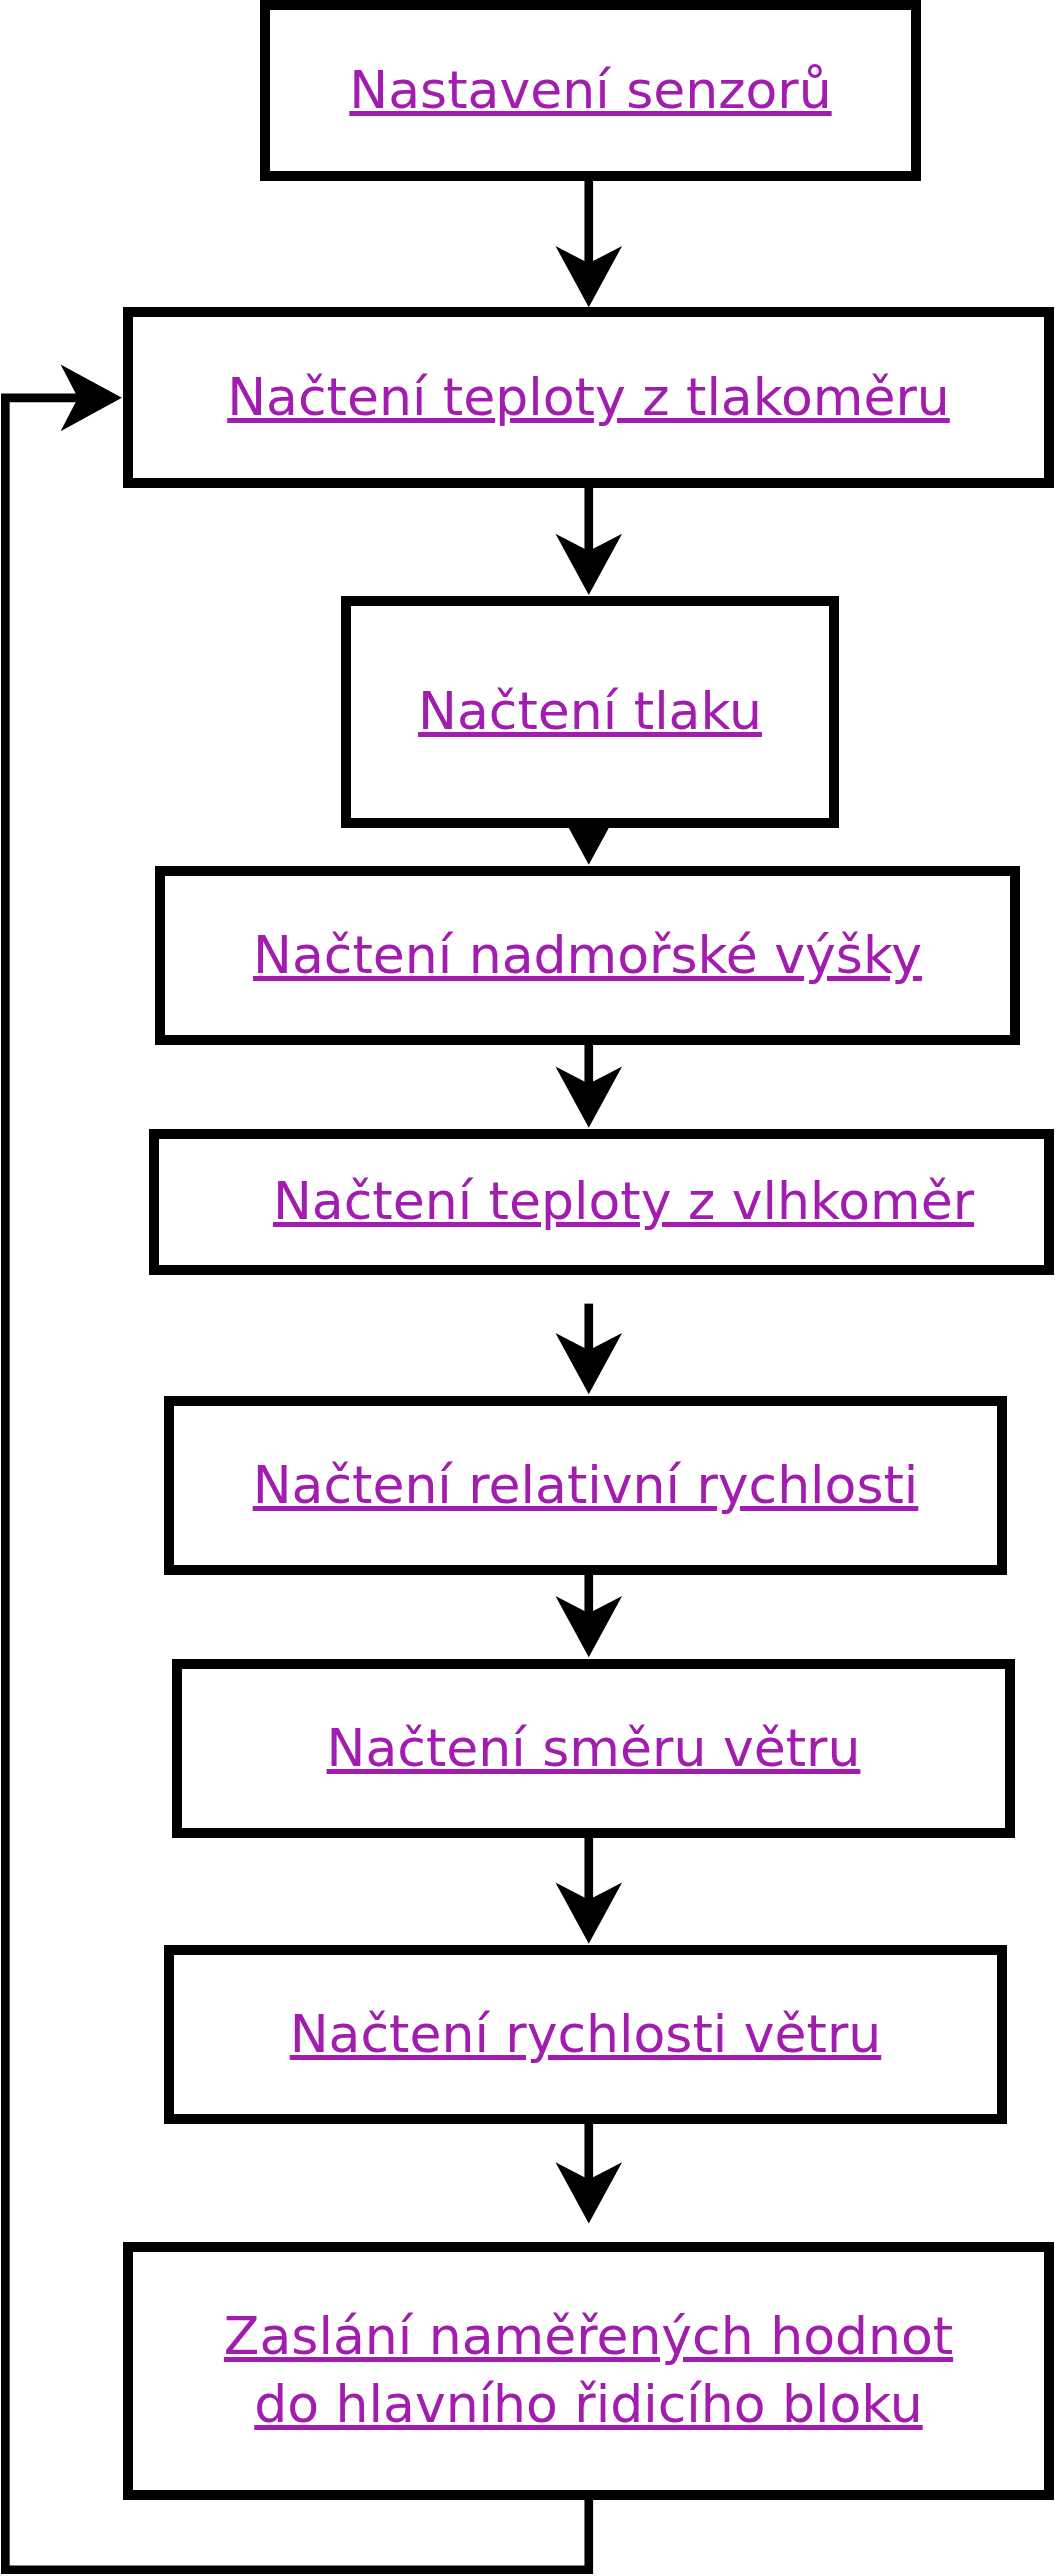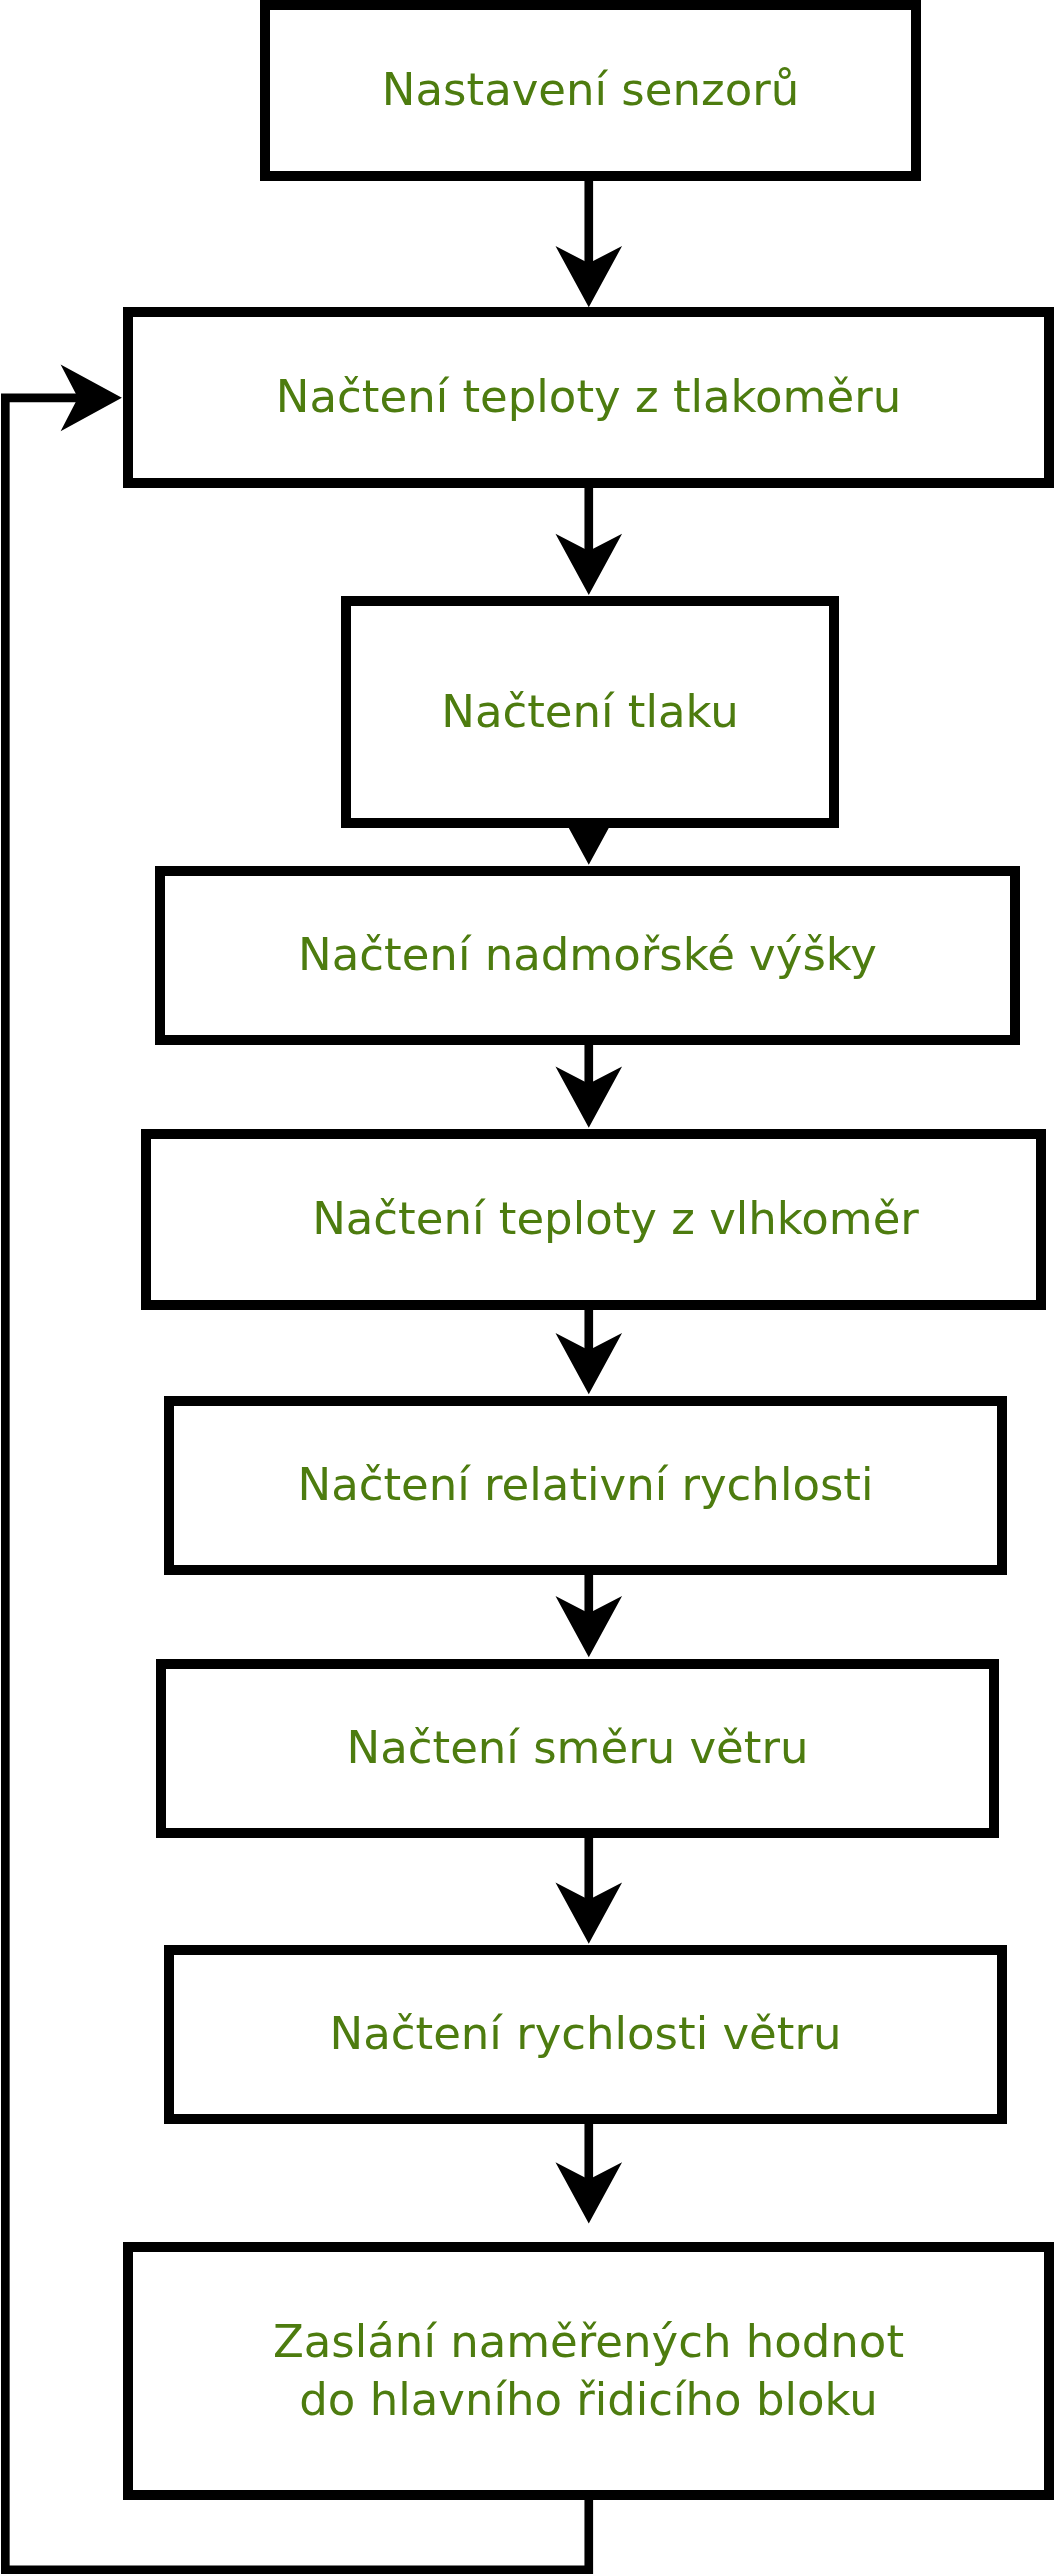--- a/index.html
+++ b/index.html
@@ -28,34 +28,35 @@
     box-sizing: border-box;
     border: 10px solid #000000;
     background: #ffffff;
     display: flex;
     align-items: center;
     justify-content: center;
     text-align: center;
     z-index: 2;
   }
   .node .label {
-    font-size: 45px;
+    font-size: 52px;
     line-height: 1.3;
-    color: #4d7c0f;
+    color: #a21caf;
     white-space: pre-line;
     letter-spacing: 0px;
+    text-decoration: underline;
   }
   
   .n1 { left: 260px;  top: 0px;    width: 661px;  height: 181px; }
   .n2 { left: 123px;  top: 307px;  width: 931px; height: 181px; }
   .n3 { left: 341px;  top: 596px;  width: 498px;  height: 232px; }
   .n4 { left: 155px;  top: 866px; width: 865px; height: 179px; justify-content: center; }
-  .n5 { left: 141px;  top: 1129px; width: 905px; height: 181px; padding-left: 44px; }
+  .n5 { left: 149px;  top: 1129px; width: 905px; height: 146px; padding-left: 44px; }
   .n6 { left: 164px;  top: 1396px; width: 843px; height: 179px; }
-  .n7 { left: 156px;  top: 1659px; width: 843px; height: 179px; text-align: right; }
+  .n7 { left: 172px;  top: 1659px; width: 843px; height: 179px; text-align: right; }
   .n8 { left: 164px;  top: 1945px; width: 843px; height: 179px; }
   .n9 { left: 123px;  top: 2225px; width: 931px; height: 258px; margin-top: 17px; }
 </style>
 </head>
 <body>
 
 <div class="canvas">
 
   <svg class="connectors" viewBox="0 0 1584 3867" xmlns="http://www.w3.org/2000/svg">
 

